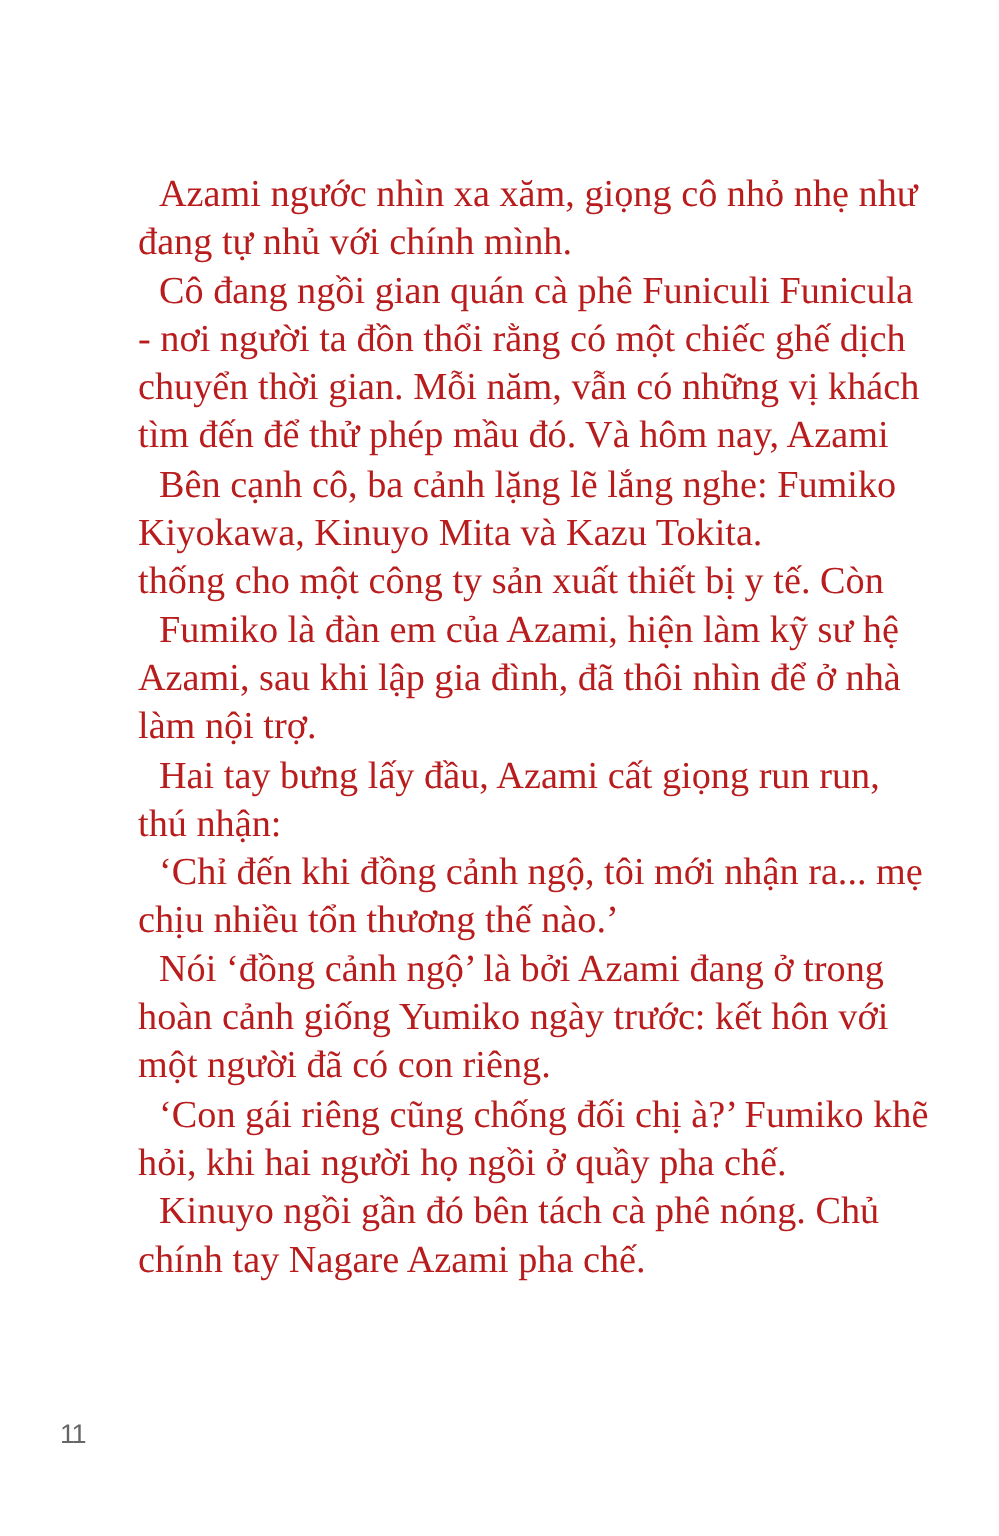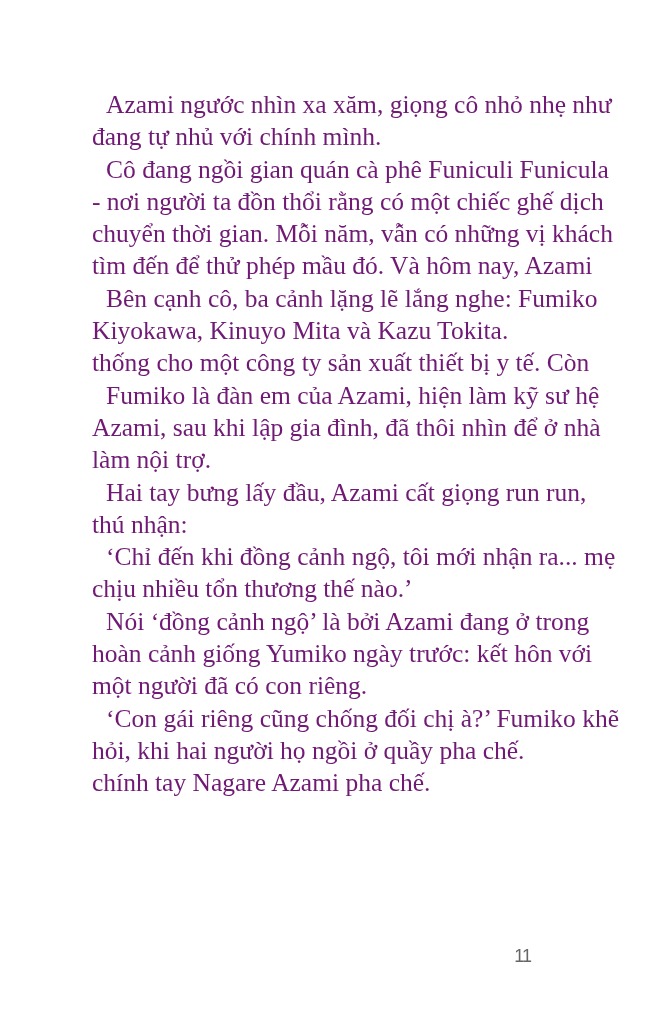--- a/index.html
+++ b/index.html
@@ -16,26 +16,26 @@
     .page {
       position: absolute;
       left: 0; top: 0;
       width: 666px;
       height: 1024px;
       background: #ffffff;
     }
     .text-block {
       position: absolute;
       left: 92px;
-      top: 89px;
+      top: 113px;
       width: 482px;
       font-family: "Liberation Serif", "DejaVu Serif", serif;
       font-size: 25.5px;
       line-height: 32.3px;
-      color: #701a75;
+      color: #b91c1c;
     }
     .para {
       margin: 0;
       text-indent: 14px;
     }
     .line {
       display: block;
       white-space: nowrap;
       text-align: justify;
       text-align-last: justify;
@@ -46,25 +46,26 @@
     }
     .line.first {
       padding-left: 14px;
     }
     .para { text-indent: 0; }
     .page-number {
       position: absolute;
       left: 0;
       width: 531px;
       top: 946px;
-      text-align: right;
+      text-align: left;
       font-family: "Liberation Sans", "DejaVu Sans", sans-serif;
       font-size: 18px;
       color: #666666;
       letter-spacing: -1px;
+      padding-left: 40px;
     }
   </style>
 </head>
 <body>
 
 <div class="page">
   <div class="text-block">
 
     <p class="para">
       <span class="line first">Azami ngước nhìn xa xăm, giọng cô nhỏ nhẹ như</span>
@@ -105,19 +106,20 @@
       <span class="line">hoàn cảnh giống Yumiko ngày trước: kết hôn với</span>
       <span class="line last">một người đã có con riêng.</span>
     </p>
 
     <p class="para">
       <span class="line first">‘Con gái riêng cũng chống đối chị à?’ Fumiko khẽ</span>
       <span class="line last">hỏi, khi hai người họ ngồi ở quầy pha chế.</span>
     </p>
 
     <p class="para">
+      <span class="line first">Kinuyo ngồi gần đó bên tách cà phê nóng. Chủ</span>
       <span class="line last">chính tay Nagare Azami pha chế.</span>
     </p>
 
   </div>
 
   <div class="page-number">11</div>
 </div>
 
 </body></html>

